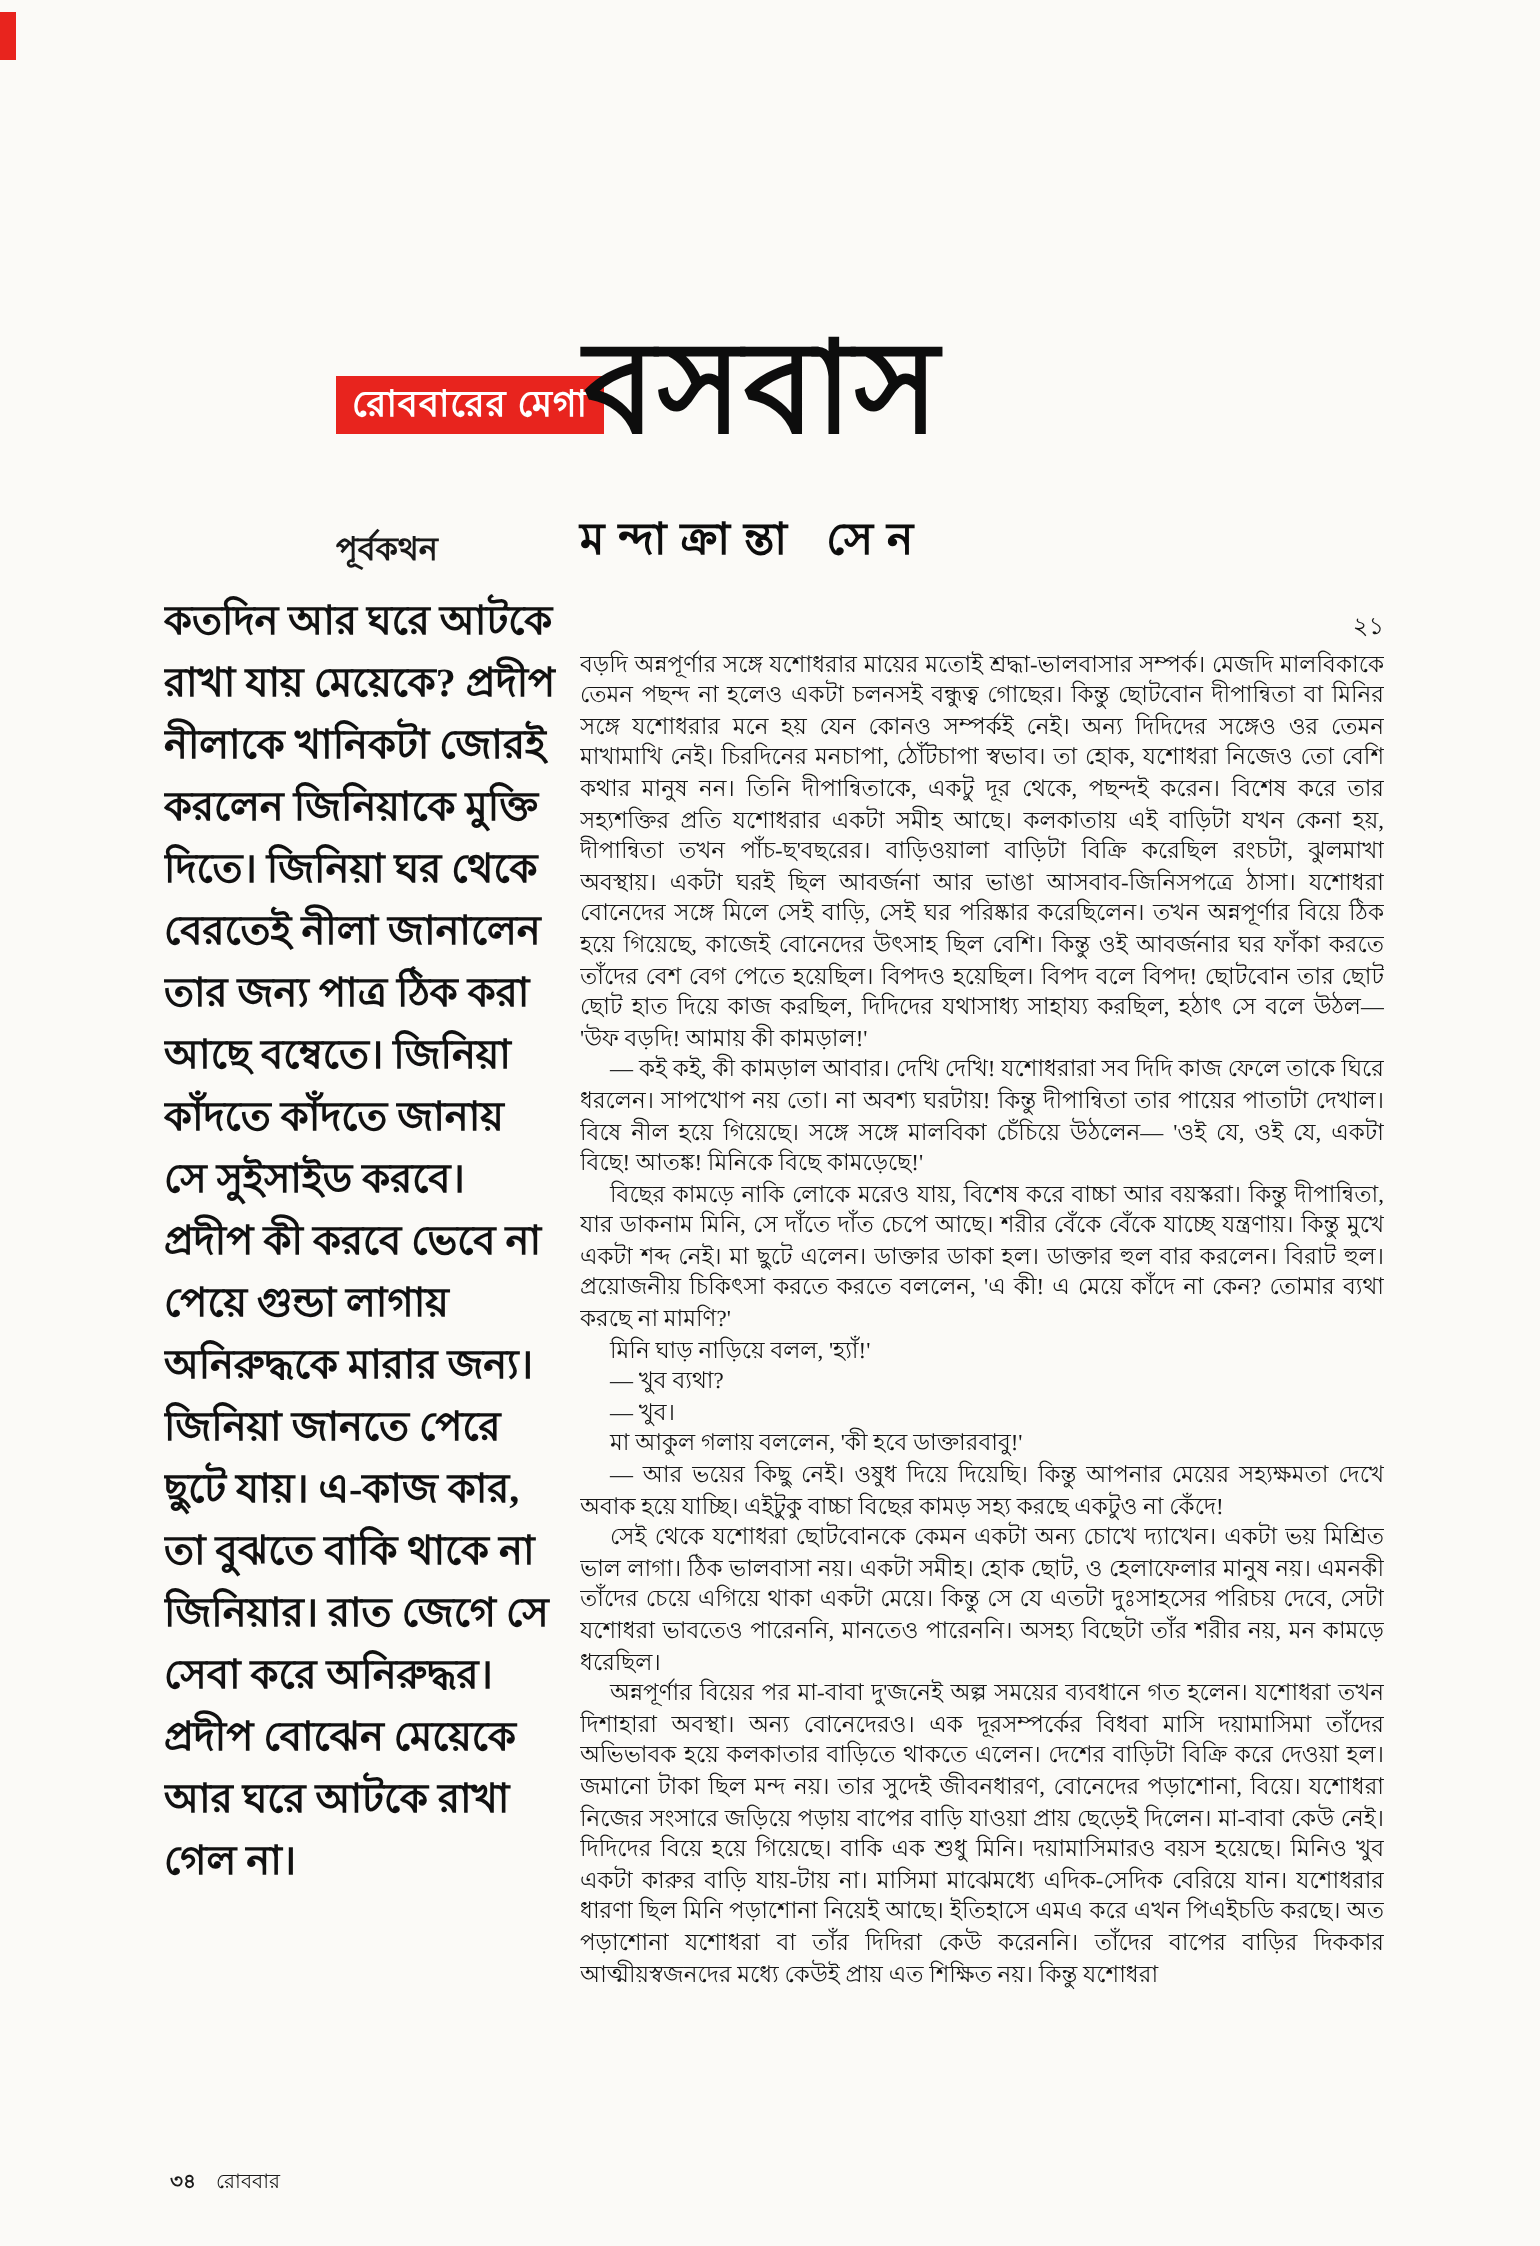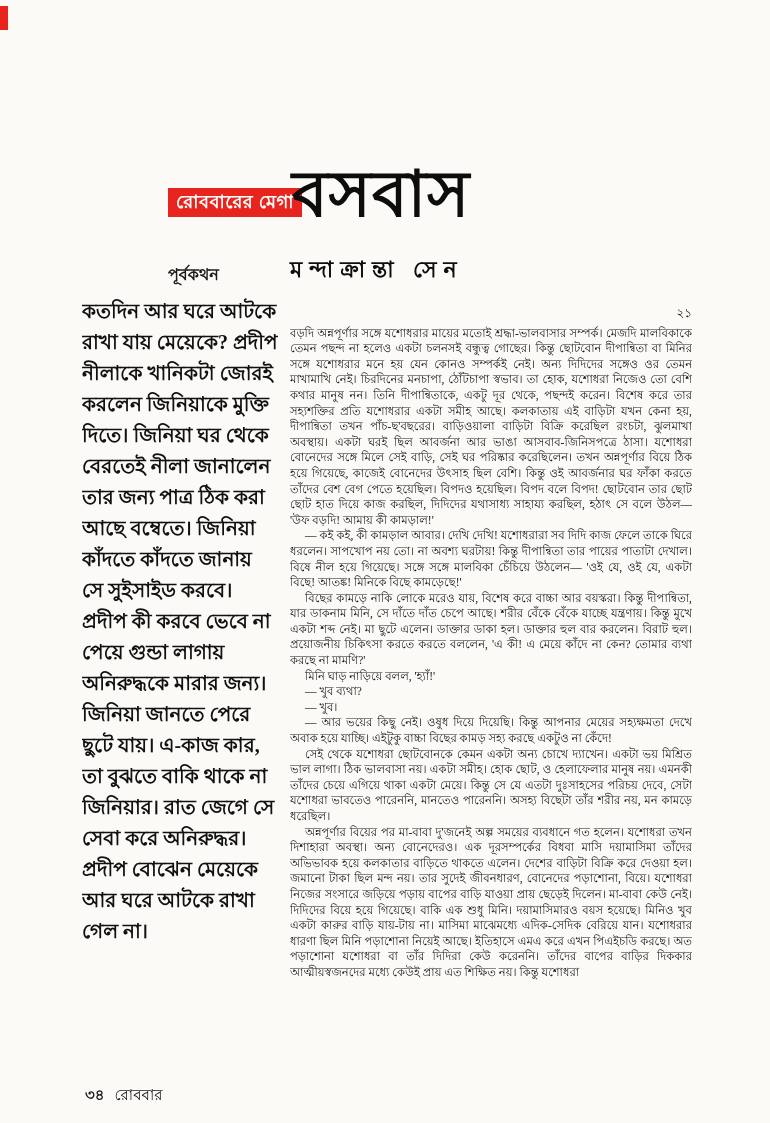--- a/index.html
+++ b/index.html
@@ -102,21 +102,21 @@
     text-align: right;
   }
 
   .body-column p { text-align: justify; }
   .body-column p.indent { text-indent: 15px; }
 
   .footer {
     position: absolute;
     left: 85px;
     top: 1083px;
-    font-size: 15px;
+    font-size: 10px;
     color: #1a1a1a;
   }
   .footer .pageno { font-weight: 700; margin-right: 10px; }
   .footer .mag { font-weight: 400; }
 </style>
 </head>
 <body>
 
 <div class="page">
 
@@ -133,20 +133,21 @@
   <div class="recap-column">কতদিন আর ঘরে আটকে রাখা যায় মেয়েকে? প্রদীপ নীলাকে খানিকটা জোরই করলেন জিনিয়াকে মুক্তি দিতে। জিনিয়া ঘর থেকে বেরতেই নীলা জানালেন তার জন্য পাত্র ঠিক করা আছে বম্বেতে। জিনিয়া কাঁদতে কাঁদতে জানায় সে সুইসাইড করবে। প্রদীপ কী করবে ভেবে না পেয়ে গুন্ডা লাগায় অনিরুদ্ধকে মারার জন্য। জিনিয়া জানতে পেরে ছুটে যায়। এ-কাজ কার, তা বুঝতে বাকি থাকে না জিনিয়ার। রাত জেগে সে সেবা করে অনিরুদ্ধর। প্রদীপ বোঝেন মেয়েকে আর ঘরে আটকে রাখা গেল না।</div>
 
   <div class="body-column">
     <div class="chapter-number">২১</div>
     <p>বড়দি অন্নপূর্ণার সঙ্গে যশোধরার মায়ের মতোই শ্রদ্ধা-ভালবাসার সম্পর্ক। মেজদি মালবিকাকে তেমন পছন্দ না হলেও একটা চলনসই বন্ধুত্ব গোছের। কিন্তু ছোটবোন দীপান্বিতা বা মিনির সঙ্গে যশোধরার মনে হয় যেন কোনও সম্পর্কই নেই। অন্য দিদিদের সঙ্গেও ওর তেমন মাখামাখি নেই। চিরদিনের মনচাপা, ঠোঁটচাপা স্বভাব। তা হোক, যশোধরা নিজেও তো বেশি কথার মানুষ নন। তিনি দীপান্বিতাকে, একটু দূর থেকে, পছন্দই করেন। বিশেষ করে তার সহ্যশক্তির প্রতি যশোধরার একটা সমীহ আছে। কলকাতায় এই বাড়িটা যখন কেনা হয়, দীপান্বিতা তখন পাঁচ-ছ'বছরের। বাড়িওয়ালা বাড়িটা বিক্রি করেছিল রংচটা, ঝুলমাখা অবস্থায়। একটা ঘরই ছিল আবর্জনা আর ভাঙা আসবাব-জিনিসপত্রে ঠাসা। যশোধরা বোনেদের সঙ্গে মিলে সেই বাড়ি, সেই ঘর পরিষ্কার করেছিলেন। তখন অন্নপূর্ণার বিয়ে ঠিক হয়ে গিয়েছে, কাজেই বোনেদের উৎসাহ ছিল বেশি। কিন্তু ওই আবর্জনার ঘর ফাঁকা করতে তাঁদের বেশ বেগ পেতে হয়েছিল। বিপদও হয়েছিল। বিপদ বলে বিপদ! ছোটবোন তার ছোট ছোট হাত দিয়ে কাজ করছিল, দিদিদের যথাসাধ্য সাহায্য করছিল, হঠাৎ সে বলে উঠল— 'উফ বড়দি! আমায় কী কামড়াল!'</p>
     <p class="indent">— কই কই, কী কামড়াল আবার। দেখি দেখি! যশোধরারা সব দিদি কাজ ফেলে তাকে ঘিরে ধরলেন। সাপখোপ নয় তো। না অবশ্য ঘরটায়! কিন্তু দীপান্বিতা তার পায়ের পাতাটা দেখাল। বিষে নীল হয়ে গিয়েছে। সঙ্গে সঙ্গে মালবিকা চেঁচিয়ে উঠলেন— 'ওই যে, ওই যে, একটা বিছে! আতঙ্ক! মিনিকে বিছে কামড়েছে!'</p>
     <p class="indent">বিছের কামড়ে নাকি লোকে মরেও যায়, বিশেষ করে বাচ্চা আর বয়স্করা। কিন্তু দীপান্বিতা, যার ডাকনাম মিনি, সে দাঁতে দাঁত চেপে আছে। শরীর বেঁকে বেঁকে যাচ্ছে যন্ত্রণায়। কিন্তু মুখে একটা শব্দ নেই। মা ছুটে এলেন। ডাক্তার ডাকা হল। ডাক্তার হুল বার করলেন। বিরাট হুল। প্রয়োজনীয় চিকিৎসা করতে করতে বললেন, 'এ কী! এ মেয়ে কাঁদে না কেন? তোমার ব্যথা করছে না মামণি?'</p>
     <p class="indent">মিনি ঘাড় নাড়িয়ে বলল, 'হ্যাঁ!'</p>
     <p class="indent">— খুব ব্যথা?</p>
     <p class="indent">— খুব।</p>
+    <p class="indent">মা আকুল গলায় বললেন, 'কী হবে ডাক্তারবাবু!'</p>
     <p class="indent">— আর ভয়ের কিছু নেই। ওষুধ দিয়ে দিয়েছি। কিন্তু আপনার মেয়ের সহ্যক্ষমতা দেখে অবাক হয়ে যাচ্ছি। এইটুকু বাচ্চা বিছের কামড় সহ্য করছে একটুও না কেঁদে!</p>
     <p class="indent">সেই থেকে যশোধরা ছোটবোনকে কেমন একটা অন্য চোখে দ্যাখেন। একটা ভয় মিশ্রিত ভাল লাগা। ঠিক ভালবাসা নয়। একটা সমীহ। হোক ছোট, ও হেলাফেলার মানুষ নয়। এমনকী তাঁদের চেয়ে এগিয়ে থাকা একটা মেয়ে। কিন্তু সে যে এতটা দুঃসাহসের পরিচয় দেবে, সেটা যশোধরা ভাবতেও পারেননি, মানতেও পারেননি। অসহ্য বিছেটা তাঁর শরীর নয়, মন কামড়ে ধরেছিল।</p>
     <p class="indent">অন্নপূর্ণার বিয়ের পর মা-বাবা দু'জনেই অল্প সময়ের ব্যবধানে গত হলেন। যশোধরা তখন দিশাহারা অবস্থা। অন্য বোনেদেরও। এক দূরসম্পর্কের বিধবা মাসি দয়ামাসিমা তাঁদের অভিভাবক হয়ে কলকাতার বাড়িতে থাকতে এলেন। দেশের বাড়িটা বিক্রি করে দেওয়া হল। জমানো টাকা ছিল মন্দ নয়। তার সুদেই জীবনধারণ, বোনেদের পড়াশোনা, বিয়ে। যশোধরা নিজের সংসারে জড়িয়ে পড়ায় বাপের বাড়ি যাওয়া প্রায় ছেড়েই দিলেন। মা-বাবা কেউ নেই। দিদিদের বিয়ে হয়ে গিয়েছে। বাকি এক শুধু মিনি। দয়ামাসিমারও বয়স হয়েছে। মিনিও খুব একটা কারুর বাড়ি যায়-টায় না। মাসিমা মাঝেমধ্যে এদিক-সেদিক বেরিয়ে যান। যশোধরার ধারণা ছিল মিনি পড়াশোনা নিয়েই আছে। ইতিহাসে এমএ করে এখন পিএইচডি করছে। অত পড়াশোনা যশোধরা বা তাঁর দিদিরা কেউ করেননি। তাঁদের বাপের বাড়ির দিককার আত্মীয়স্বজনদের মধ্যে কেউই প্রায় এত শিক্ষিত নয়। কিন্তু যশোধরা</p>
   </div>
 
   <div class="footer">
     <span class="pageno">৩৪</span><span class="mag">রোববার</span>
   </div>
 
 </div>

